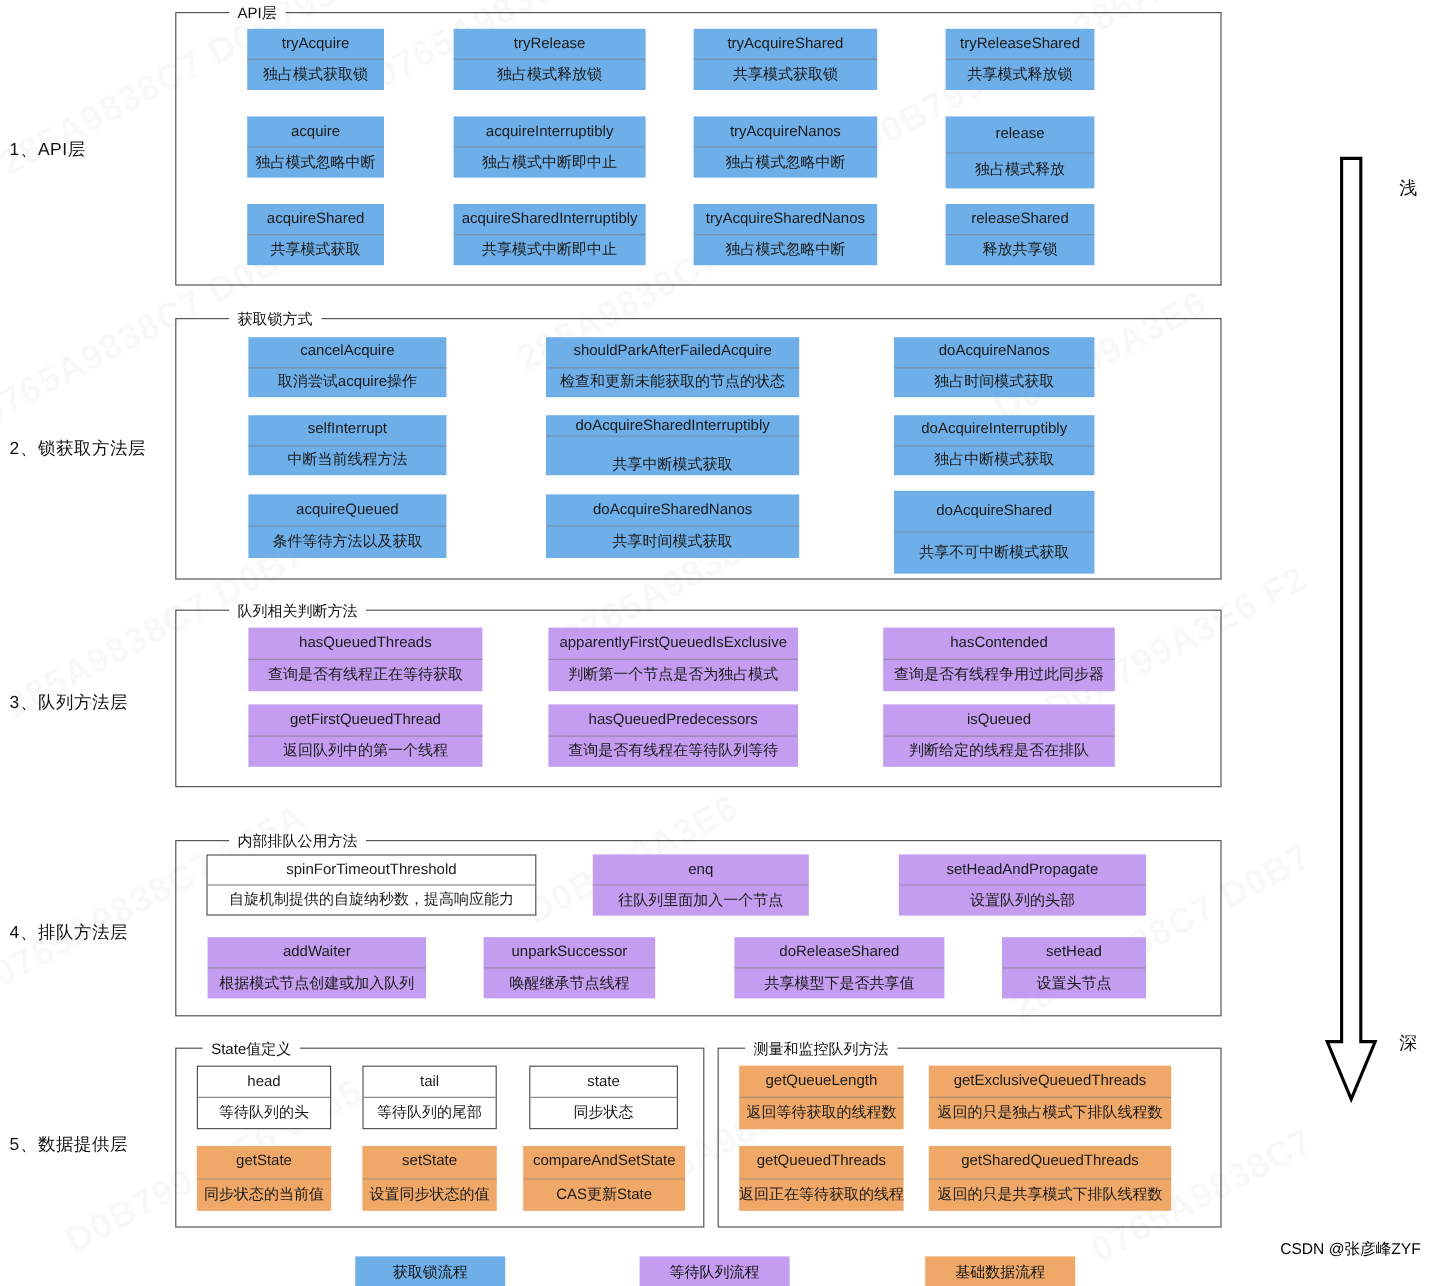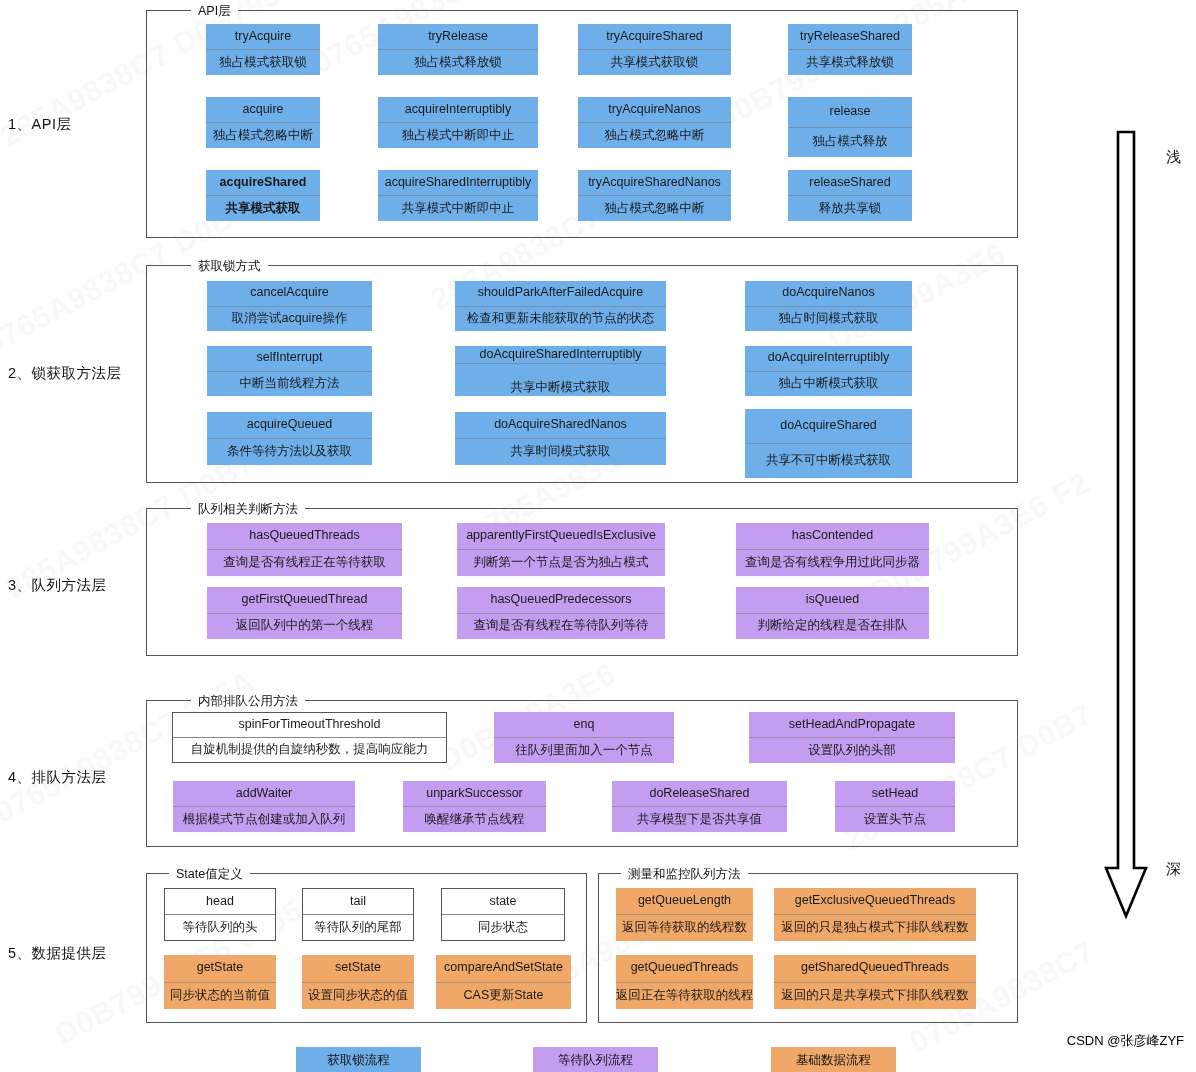--- a/index.html
+++ b/index.html
@@ -187,21 +187,21 @@
 </div>
 <div class="card c-blue" style="left:578px; top:97px; width:153px; height:51px;">
   <div class="ttl">tryAcquireNanos</div>
   <div class="dsc">独占模式忽略中断</div>
 </div>
 <div class="card c-blue" style="left:788px; top:97px; width:124px; height:60px;">
   <div class="ttl">release</div>
   <div class="dsc">独占模式释放</div>
 </div>
 
-<div class="card c-blue" style="left:206px; top:170px; width:114px; height:51px;font-weight:bold;">
+<div class="card c-blue" style="left:206px; top:170px; width:114px; height:51px;">
   <div class="ttl">acquireShared</div>
   <div class="dsc">共享模式获取</div>
 </div>
 <div class="card c-blue" style="left:378px; top:170px; width:160px; height:51px;">
   <div class="ttl">acquireSharedInterruptibly</div>
   <div class="dsc">共享模式中断即中止</div>
 </div>
 <div class="card c-blue" style="left:578px; top:170px; width:153px; height:51px;">
   <div class="ttl">tryAcquireSharedNanos</div>
   <div class="dsc">独占模式忽略中断</div>

